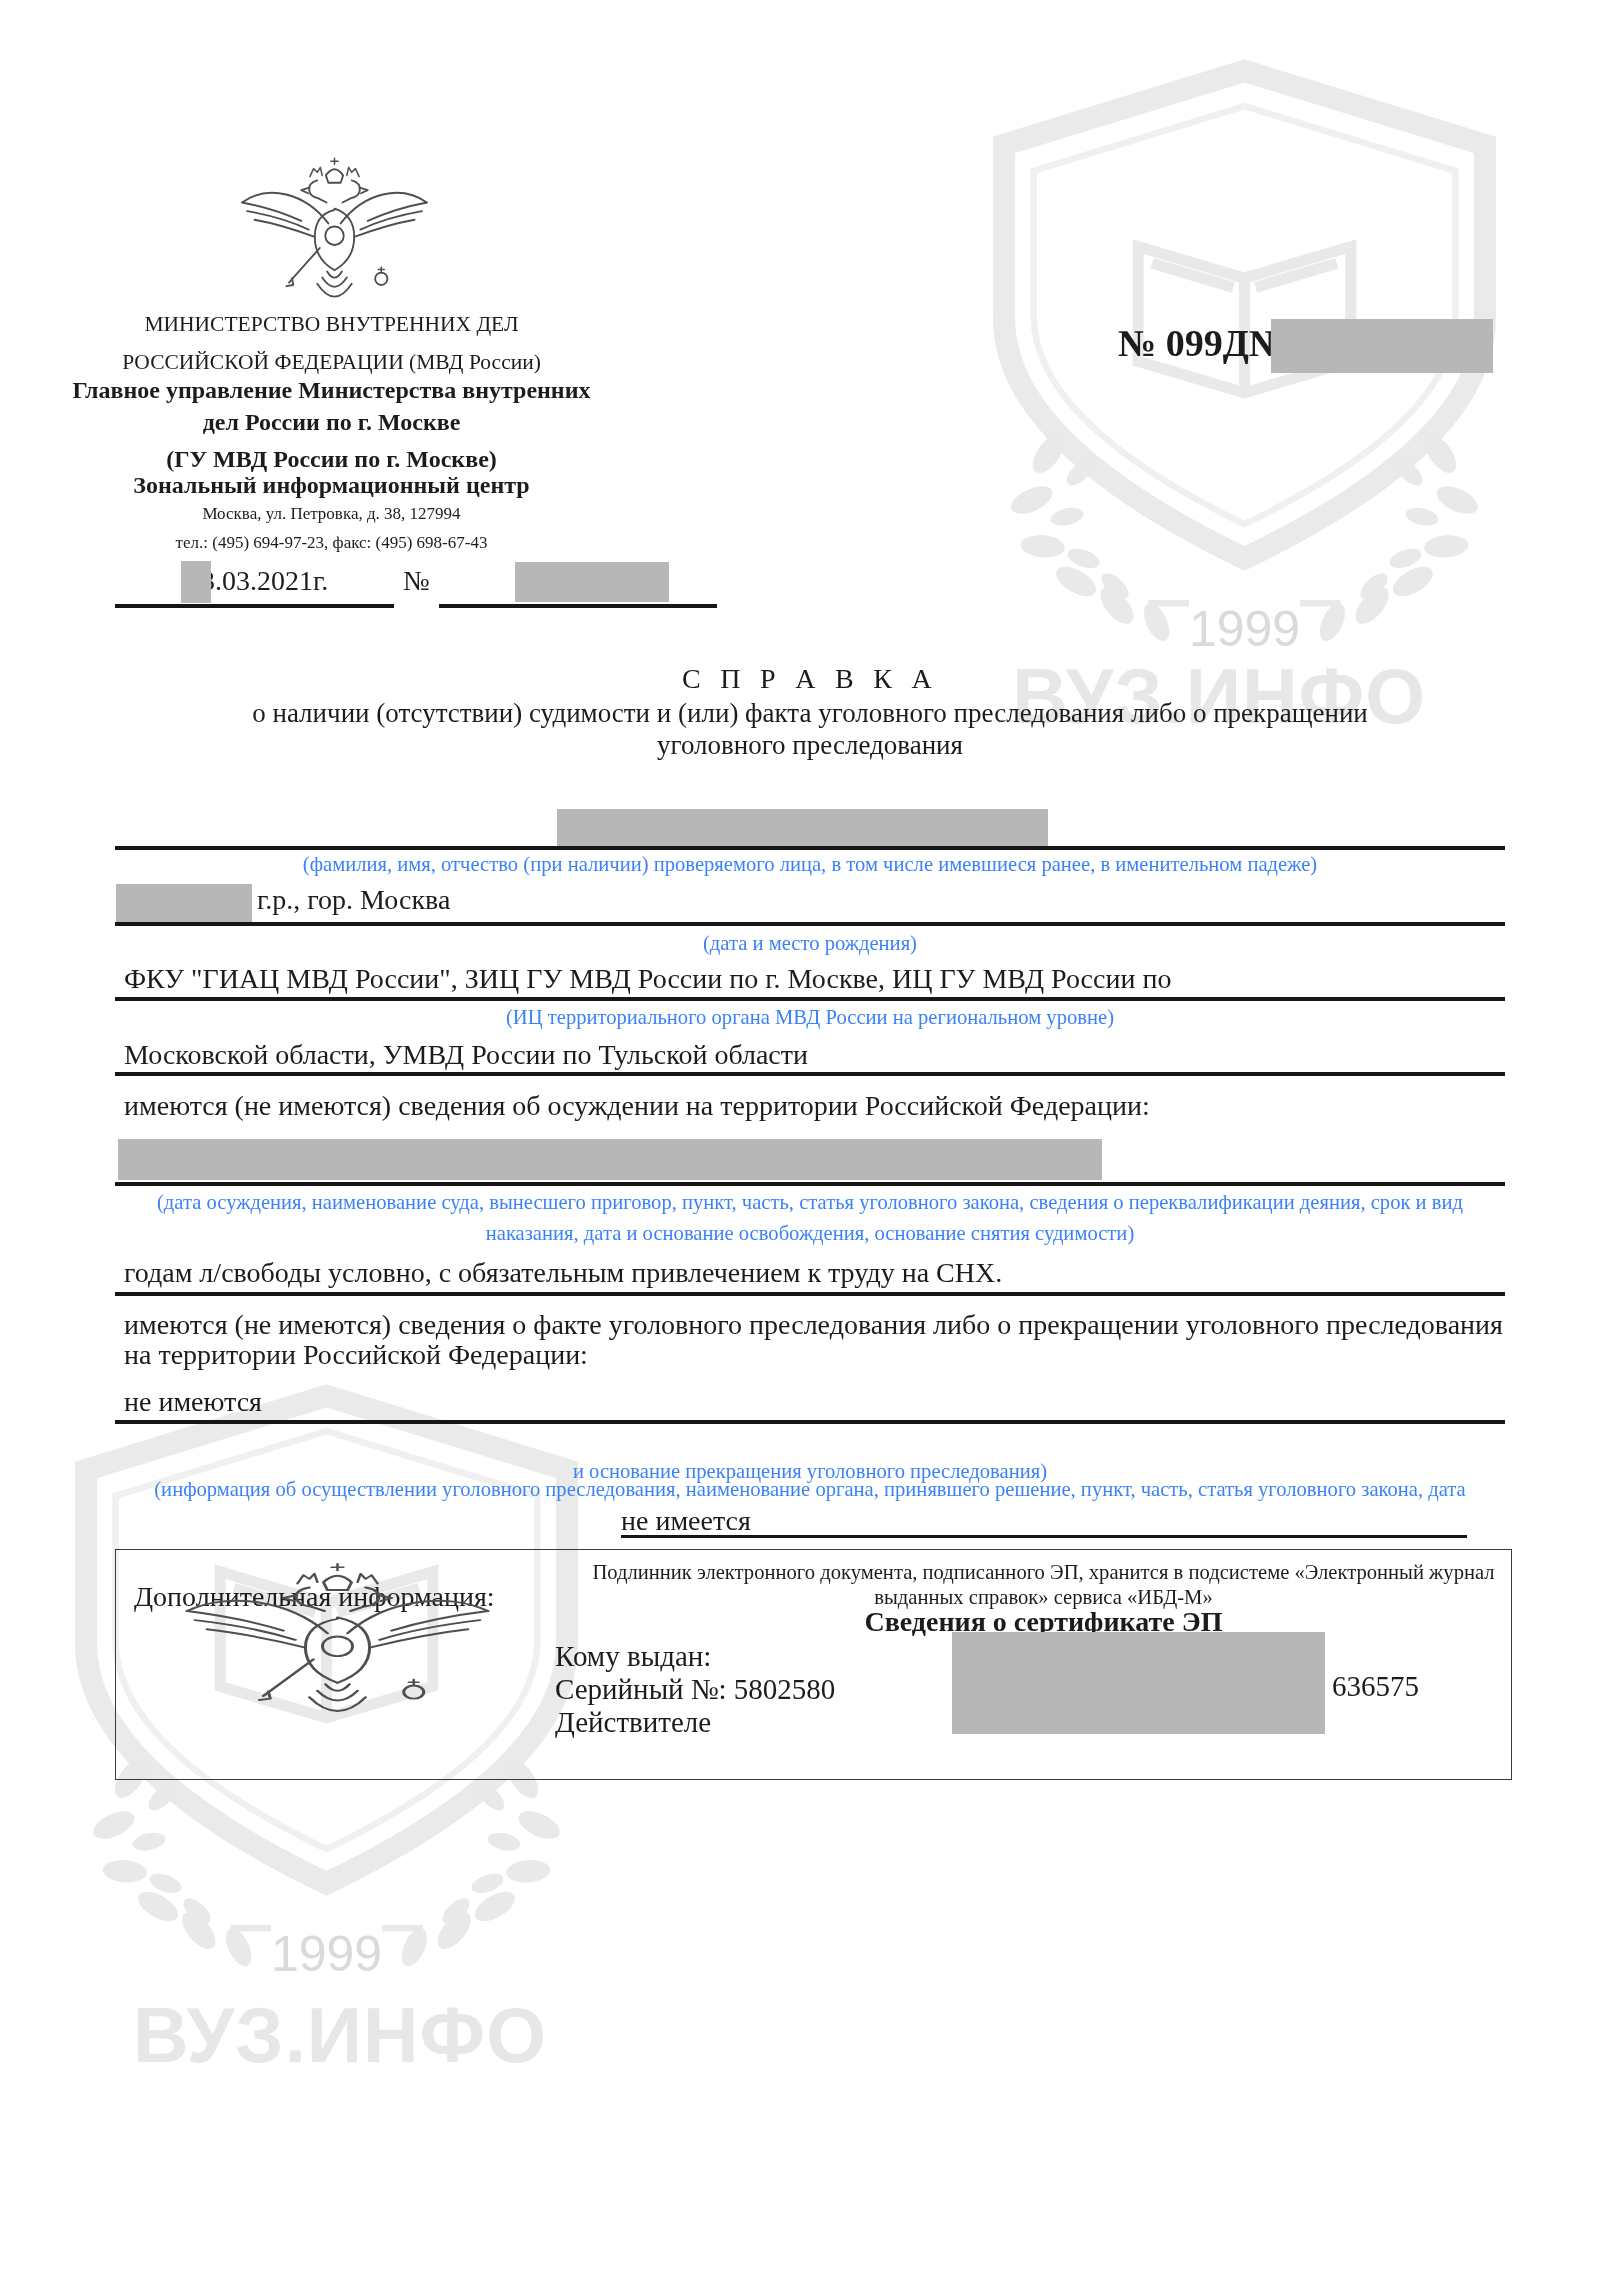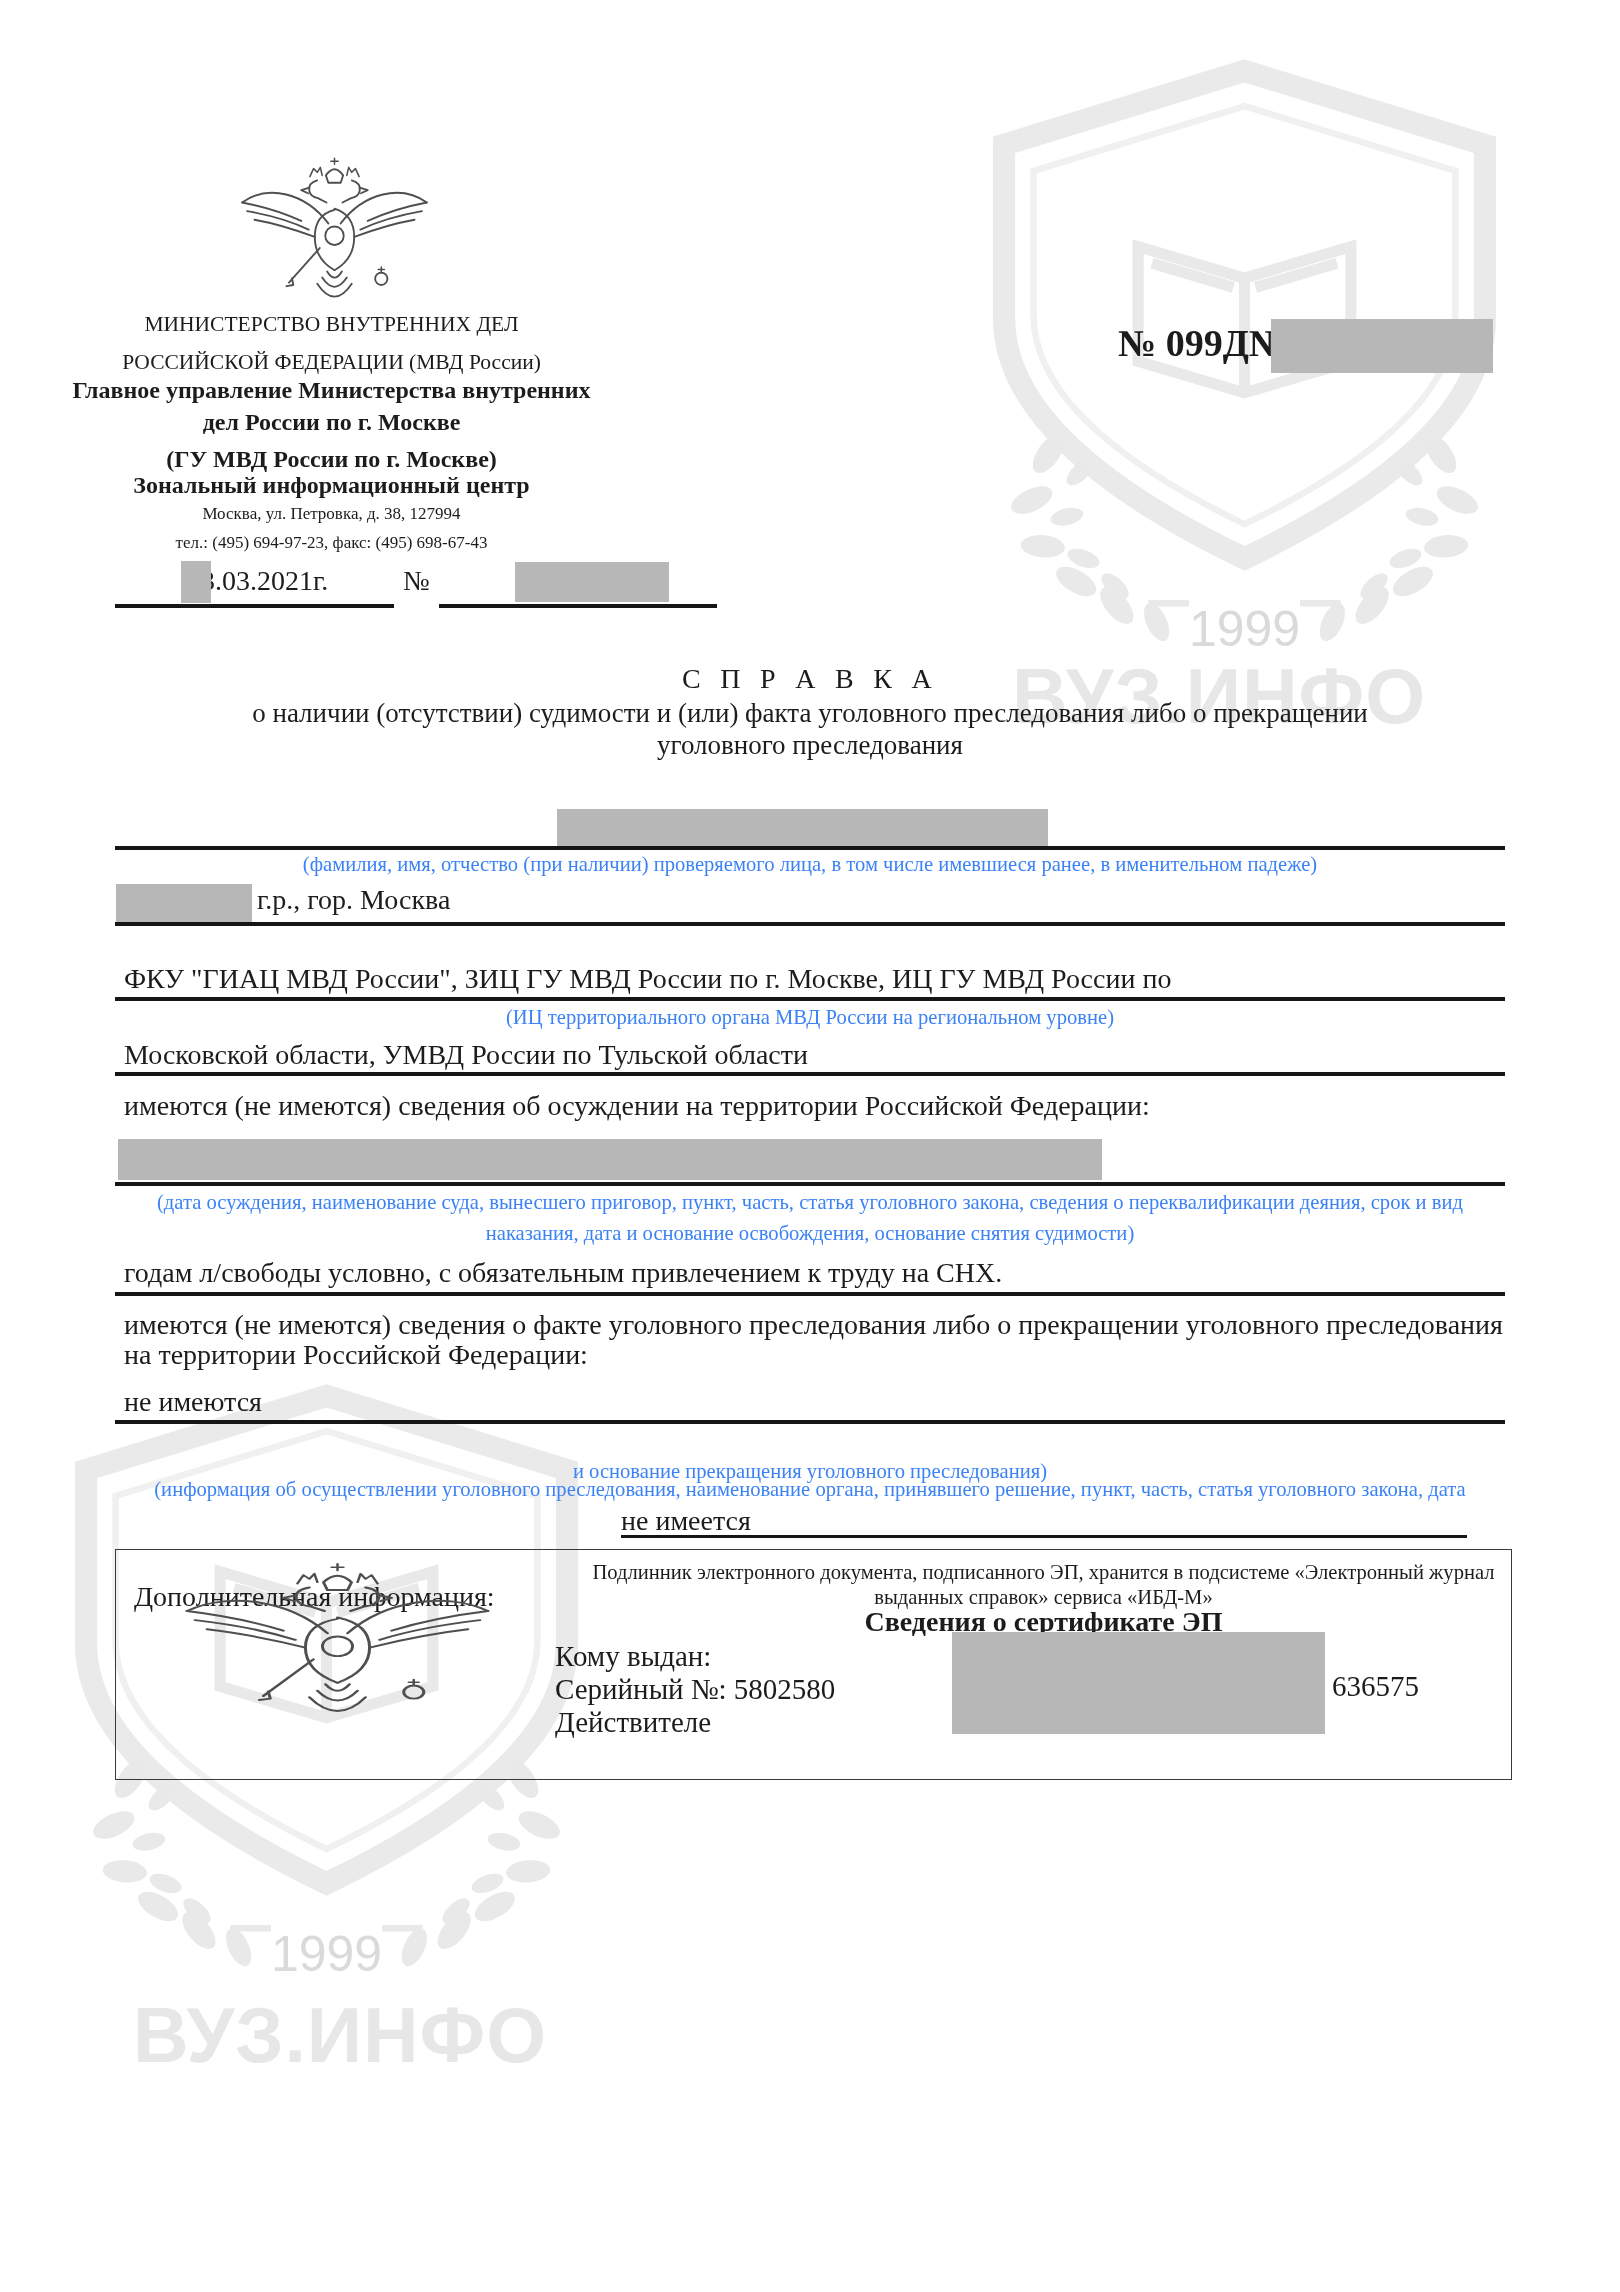--- a/index.html
+++ b/index.html
@@ -132,20 +132,21 @@
   <div class="abs sub" style="top:697px;">о наличии (отсутствии) судимости и (или) факта уголовного преследования либо о прекращении</div>
   <div class="abs sub" style="top:729px;">уголовного преследования</div>
 
   <div class="abs redact" style="left:557px;top:809px;width:491px;height:39px;"></div>
   <div class="abs rule" style="left:115px;top:846px;width:1390px;"></div>
   <div class="abs cap" style="top:851px;">(фамилия, имя, отчество (при наличии) проверяемого лица, в том числе имевшиеся ранее, в именительном падеже)</div>
 
   <div class="abs redact" style="left:116px;top:884px;width:136px;height:39px;"></div>
   <div class="abs body-t" style="left:257px;top:883px;">г.р., гор. Москва</div>
   <div class="abs rule" style="left:115px;top:922px;width:1390px;"></div>
+  <div class="abs cap" style="top:930px;">(дата и место рождения)</div>
 
   <div class="abs body-t" style="left:124px;top:962px;">ФКУ "ГИАЦ МВД России", ЗИЦ ГУ МВД России по г. Москве, ИЦ ГУ МВД России по</div>
   <div class="abs rule" style="left:115px;top:997px;width:1390px;"></div>
   <div class="abs cap" style="top:1004px;">(ИЦ территориального органа МВД России на региональном уровне)</div>
   <div class="abs body-t" style="left:124px;top:1038px;">Московской области, УМВД России по Тульской области</div>
   <div class="abs rule" style="left:115px;top:1072px;width:1390px;"></div>
 
   <div class="abs body-t" style="left:124px;top:1089px;">имеются (не имеются) сведения об осуждении на территории Российской Федерации:</div>
   <div class="abs redact" style="left:118px;top:1139px;width:984px;height:41px;"></div>
   <div class="abs rule" style="left:115px;top:1182px;width:1390px;"></div>

